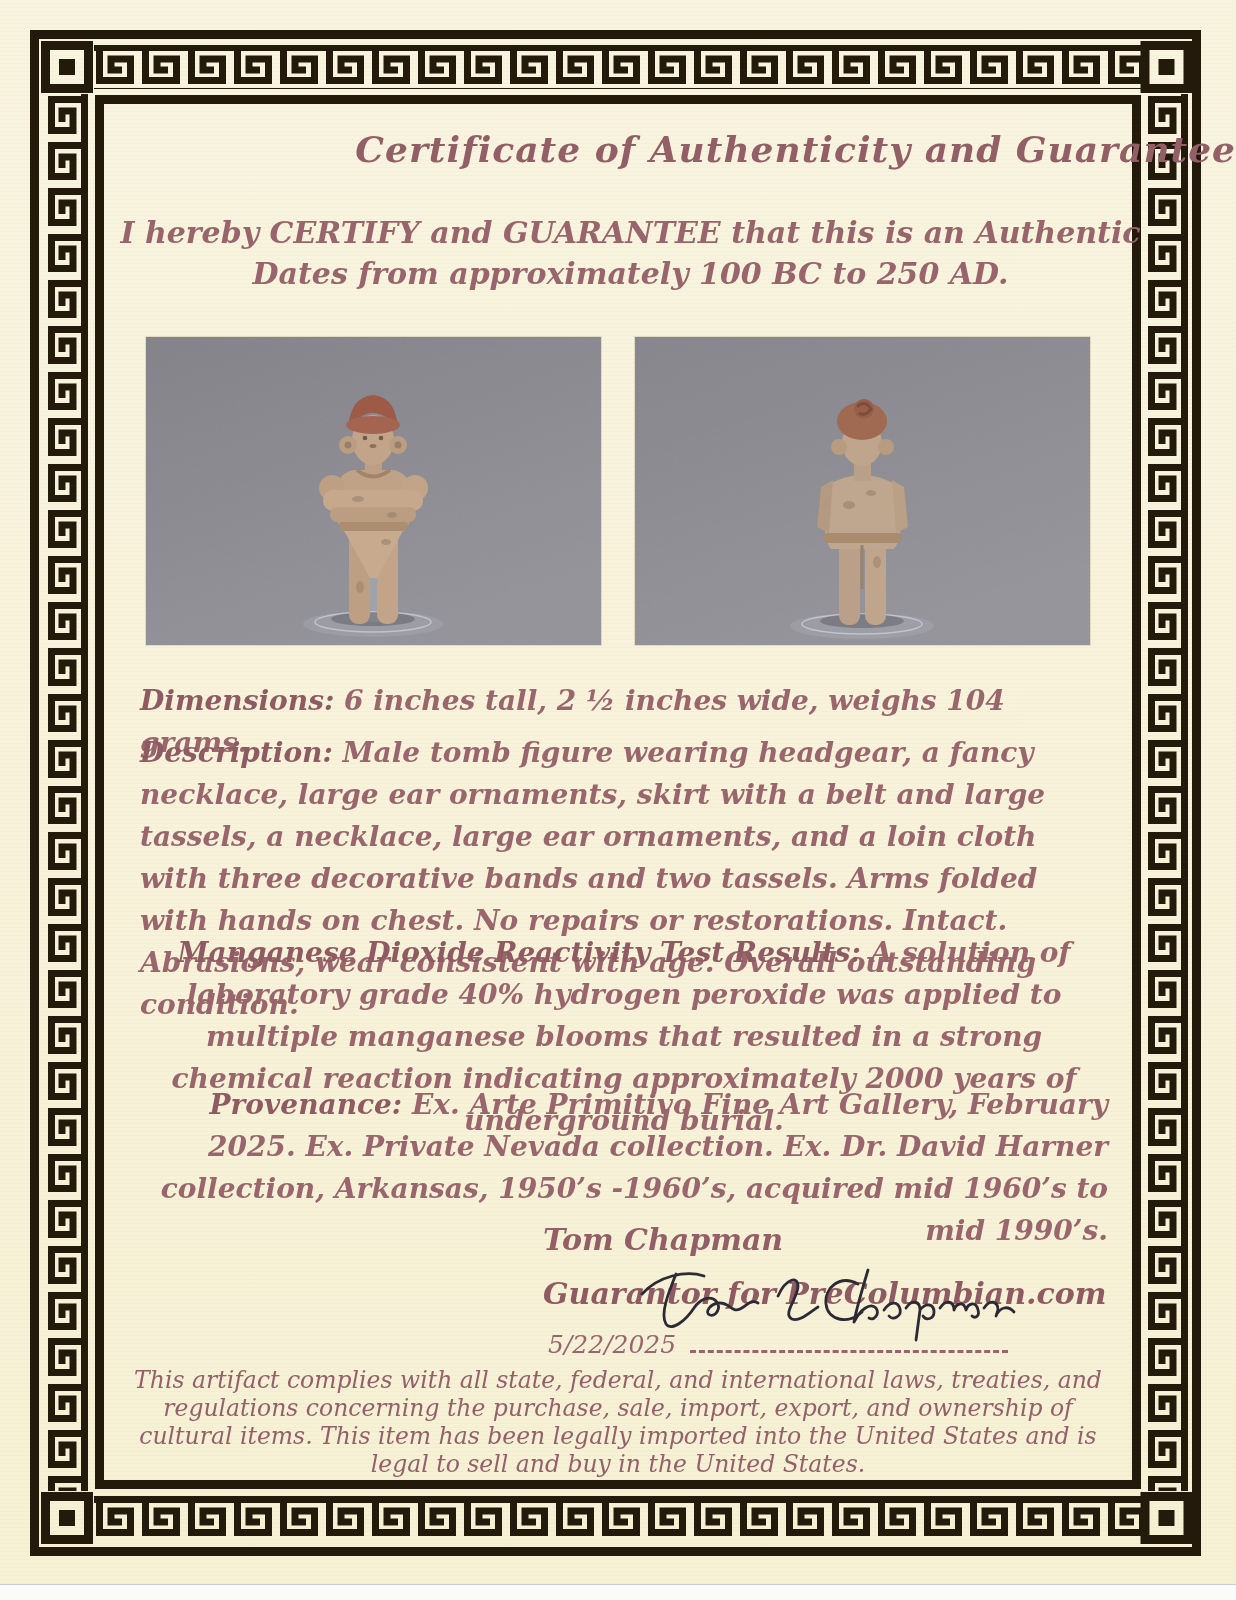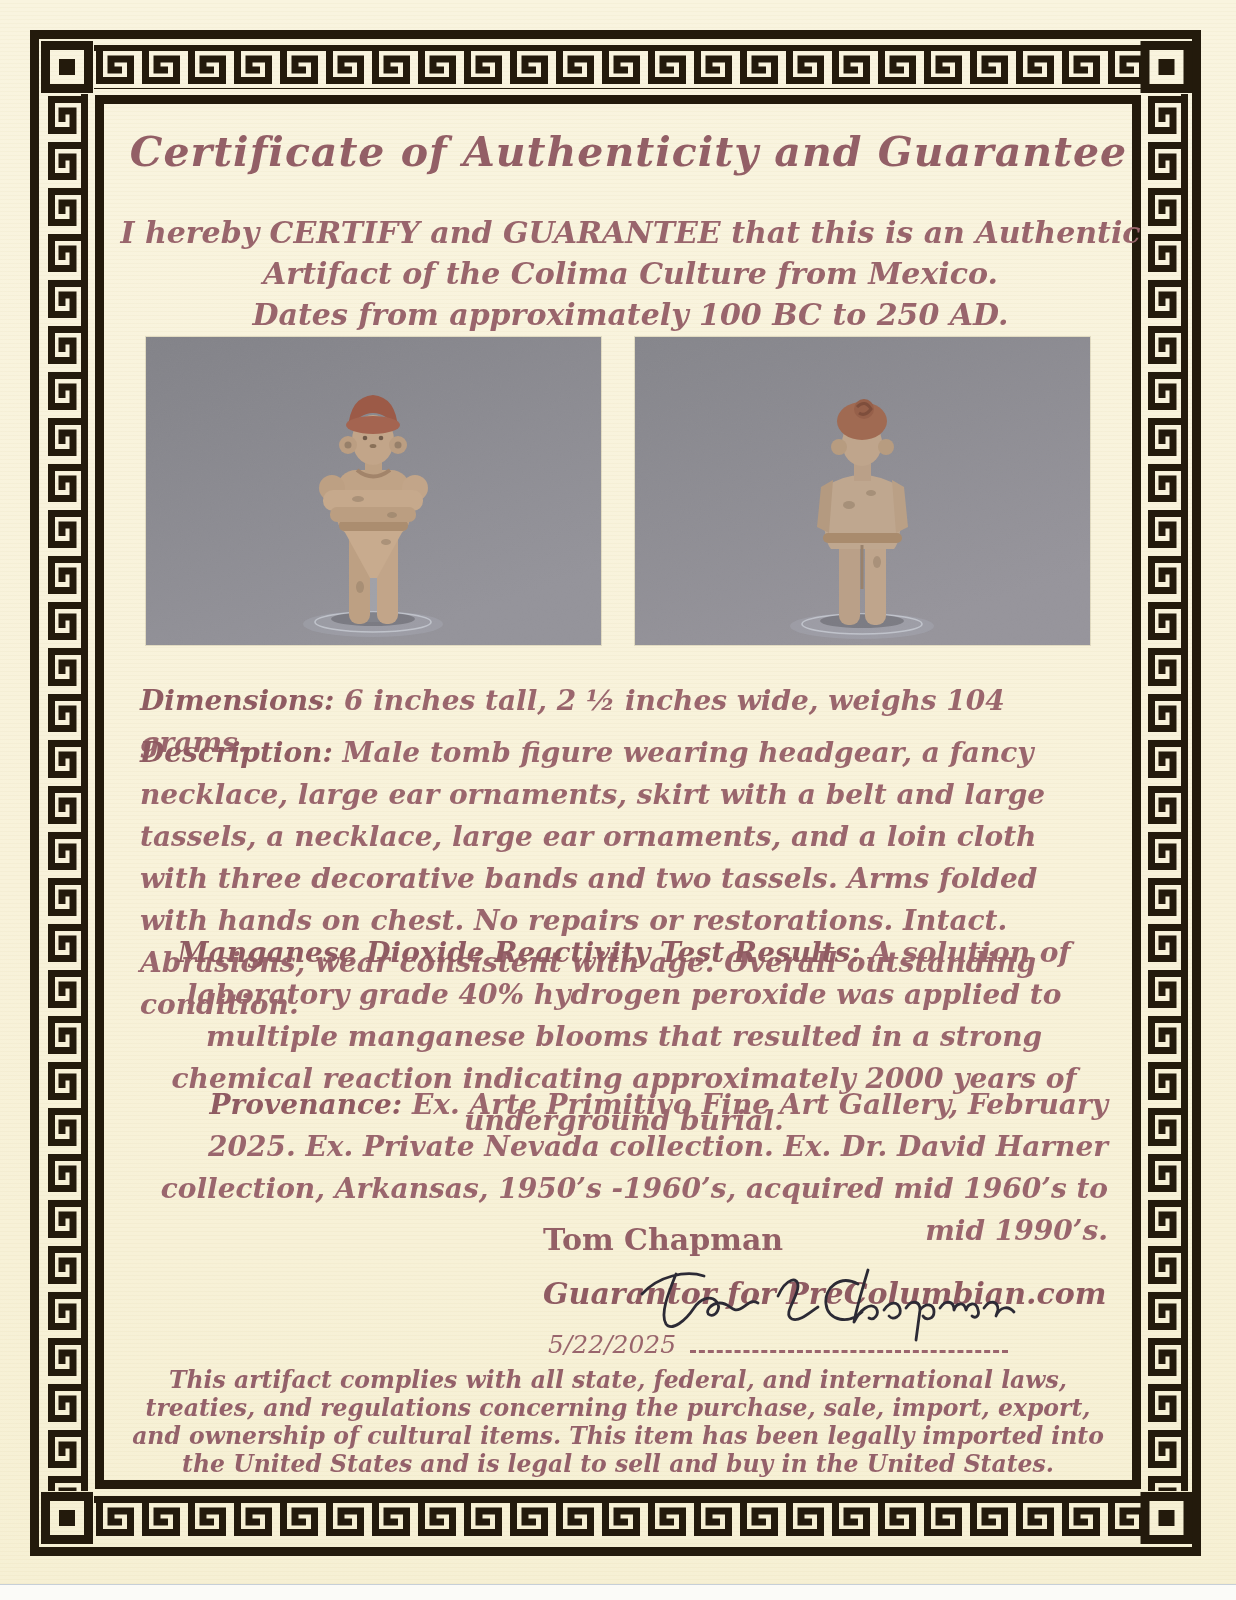--- a/index.html
+++ b/index.html
@@ -10,54 +10,54 @@
     overflow:hidden;
     background:
       repeating-linear-gradient(0deg, rgba(186,166,104,0.055) 0 1px, rgba(0,0,0,0) 1px 4px),
       linear-gradient(180deg,#f9f4df 0%,#f8f2da 55%,#f6f0d4 100%);
     font-family:"DejaVu Serif","Liberation Serif",serif;
     color:#99656c;
   }
   .border-svg{position:absolute;left:0;top:0;}
   .title{
     position:absolute;left:0;right:0;top:128px;
-    text-align:center;
-    font-size:41px;font-weight:bold;font-style:italic;
+    text-align:right;
+    font-size:36px;font-weight:bold;font-style:italic;
     letter-spacing:1px;color:#935f66;padding-left:21px;
   }
   .certify{
     position:absolute;left:0;right:0;top:212px;
     text-align:center;
     font-size:30px;font-weight:bold;font-style:italic;
     line-height:41px;color:#99656c;margin-left:25px;
   }
   .photos{
     position:absolute;left:0;right:0;top:337px;height:308px;
     display:flex;justify-content:center;gap:34px;
   }
   .photo{width:455px;height:308px;box-shadow:0 0 0 1px rgba(120,110,80,0.18);}
   .para{
     position:absolute;left:140px;width:968px;
     font-size:28px;font-style:italic;font-weight:bold;
     line-height:42px;color:#9a666d;
   }
   .para .lbl{font-weight:bold;color:#8f5b62;}
-  .sig-name{position:absolute;left:543px;top:1222px;font-size:30px;font-weight:bold;color:#935f66;}
+  .sig-name{position:absolute;left:543px;top:1222px;font-size:30px;font-weight:bold;font-style:italic;color:#935f66;}
   .sig-role{position:absolute;left:543px;top:1276px;font-size:30px;font-weight:bold;font-style:italic;color:#8f5b62;}
   .sig-date-row{position:absolute;left:548px;top:1318px;font-size:25px;font-style:italic;color:#99656c;margin-top:12px;}
   .sig-line{
     display:inline-block;vertical-align:baseline;
     width:318px;height:4px;margin-left:14px;
     border-bottom:3px dashed #9a646c;
   }
   .autograph{position:absolute;left:628px;top:1252px;z-index:3;}
   .footer{
     position:absolute;left:130px;width:976px;top:1366px;
     text-align:center;
-    font-size:23.5px;font-weight:bold;font-style:italic;
+    font-size:23.5px;font-weight:normal;font-style:italic;
     line-height:28px;color:#94616a;
   }
   .scan-edge{
     position:absolute;left:0;right:0;bottom:0;height:15px;
     background:#fbfbf8;border-top:1px solid #c6cfd8;
   }
 </style>
 </head>
 <body>
 
@@ -97,21 +97,20 @@
     <g>
       <rect x="1145" y="1496.5" width="43" height="43" fill="none" stroke="#231a0c" stroke-width="9"></rect>
       <rect x="1158.5" y="1510" width="16" height="16" fill="#231a0c"></rect>
     </g>
   </svg>
 
   <div class="title">Certificate of Authenticity and Guarantee</div>
 
   <div class="certify">
     <div>I hereby CERTIFY and GUARANTEE that this is an Authentic</div>
-    <div>Artifact of the Colima Culture from Mexico.</div>
     <div>Dates from approximately 100 BC to 250 AD.</div>
   </div>
 
   <div class="photos">
     <svg class="photo" viewBox="0 0 455 308">
       <defs>
         <linearGradient id="pbgF" x1="0" y1="0" x2="0.5" y2="1">
           <stop offset="0" stop-color="#828288"></stop>
           <stop offset="1" stop-color="#94939a"></stop>
         </linearGradient>

